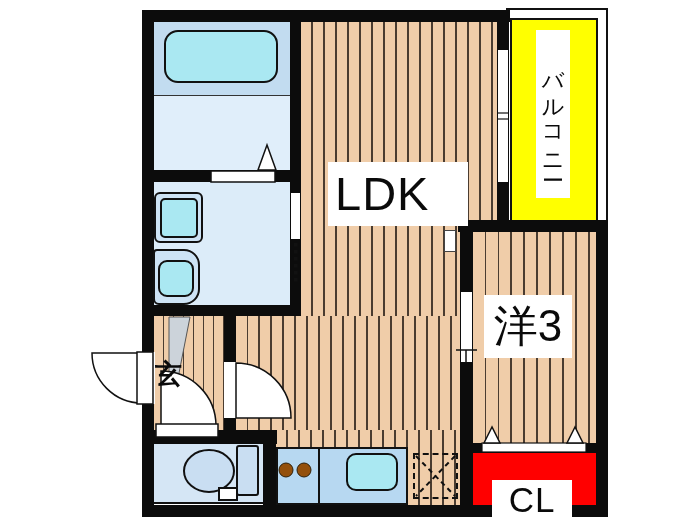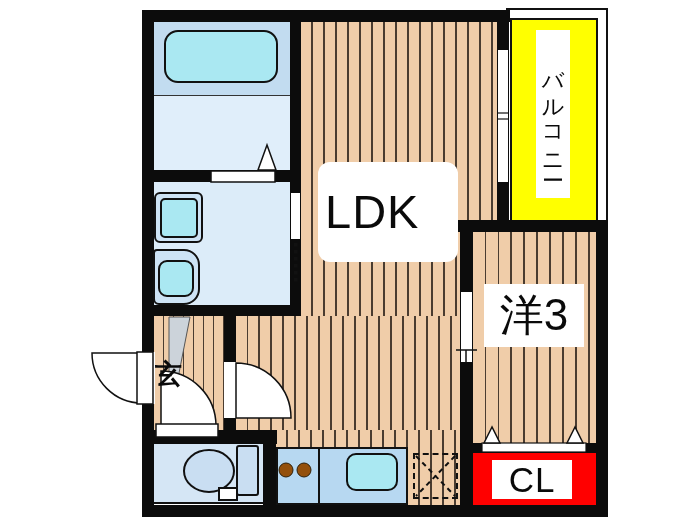--- a/index.html
+++ b/index.html
@@ -130,27 +130,27 @@
     <ellipse cx="209" cy="471" rx="25" ry="21" fill="#c9def2" stroke="#111" stroke-width="2"></ellipse>
     <rect x="219" y="488" width="18" height="12" fill="#ffffff" stroke="#111" stroke-width="2"></rect>
 
     <circle cx="286" cy="470" r="7" fill="#94500c" stroke="#30200a" stroke-width="1"></circle>
     <circle cx="304" cy="470" r="7" fill="#94500c" stroke="#30200a" stroke-width="1"></circle>
 
     <line x1="416" y1="456" x2="455" y2="496" stroke="#111" stroke-width="2" stroke-dasharray="5 4"></line>
     <line x1="455" y1="456" x2="416" y2="496" stroke="#111" stroke-width="2" stroke-dasharray="5 4"></line>
   </svg>
 
-  <div class="roomlabel ldk-label" style="left:318px;top:162px;width:140px;height:100px;border-radius:12px;">
+  <div class="roomlabel ldk-label" style="left:328px;top:162px;width:140px;height:64px;">
     <span>LDK</span>
   </div>
-  <div class="roomlabel yo-label" style="left:484px;top:284px;width:100px;height:63px;text-align:right;">
+  <div class="roomlabel yo-label" style="left:484px;top:295px;width:88px;height:63px;text-align:right;">
     <span>洋3</span>
   </div>
-  <div class="roomlabel cl-label" style="left:492px;top:460px;width:80px;height:39px;">
+  <div class="roomlabel cl-label" style="left:492px;top:480px;width:80px;height:39px;">
     <span>CL</span>
   </div>
   <div class="roomlabel balc-label" style="left:536px;top:30px;width:34px;height:168px;">
     <span>バルコニー</span>
   </div>
   <div class="gen-label" style="left:155px;top:356px;">
     <span>玄</span>
   </div>
 
 </div>

